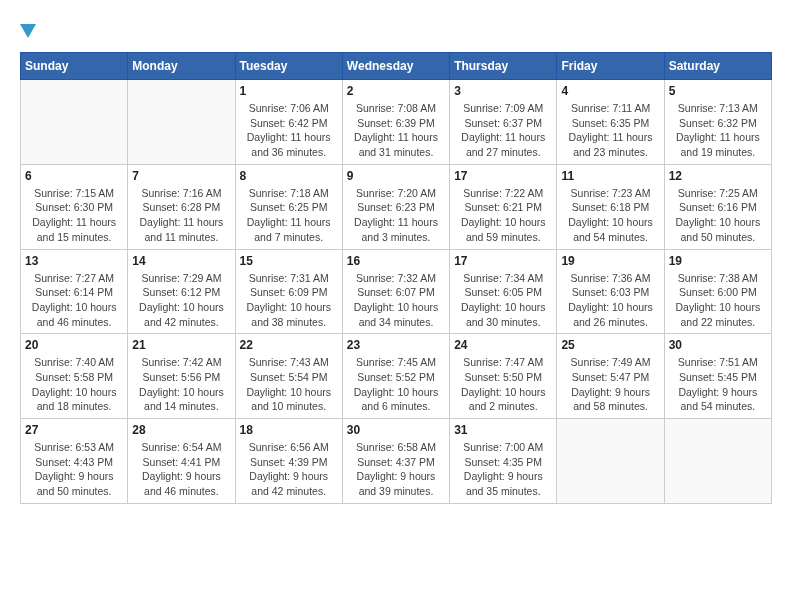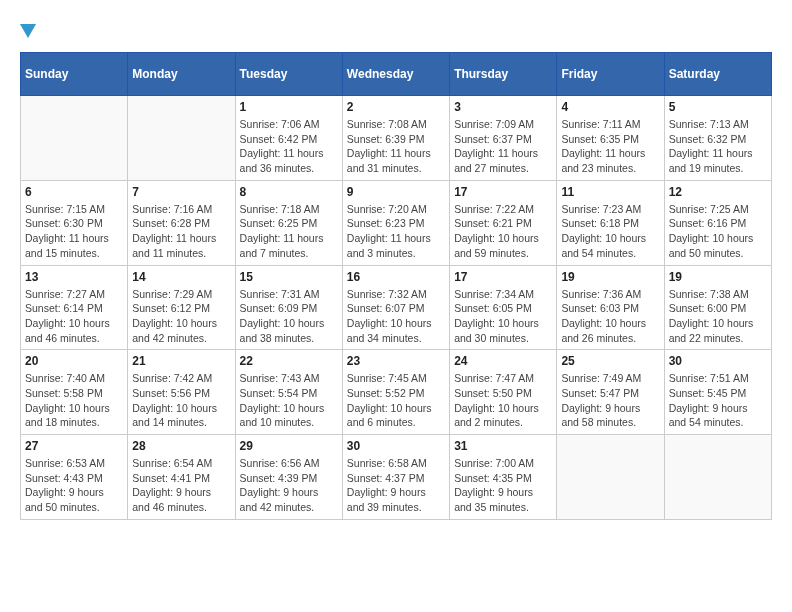--- a/index.html
+++ b/index.html
@@ -29,21 +29,21 @@
       color: #555;
     }
     .calendar {
       width: 100%;
       border-collapse: collapse;
       font-size: 11px;
     }
     .calendar th {
       background-color: #3366aa;
       color: #fff;
-      padding: 14px 4px;
+      padding: 6px 4px;
       text-align: left;
       font-size: 12px;
       border: 1px solid #2255aa;
     }
     .calendar td {
       border: 1px solid #ccc;
       vertical-align: top;
       padding: 4px;
       width: calc(100% / 7);
       min-height: 80px;
@@ -55,20 +55,21 @@
     .day-number {
       font-weight: bold;
       font-size: 12px;
       margin-bottom: 3px;
       color: #222;
     }
     .day-info {
       color: #444;
       line-height: 1.4;
       font-size: 10.5px;
+      text-align: center;
     }
     .logo-wrapper {
       display: flex;
       flex-direction: column;
     }
     .logo-line {
       display: flex;
       align-items: center;
     }
   </style>
@@ -225,21 +226,21 @@
       <tr>
         <td>
           <div class="day-number">27</div>
           <div class="day-info">Sunrise: 6:53 AM<br>Sunset: 4:43 PM<br>Daylight: 9 hours and 50 minutes.</div>
         </td>
         <td>
           <div class="day-number">28</div>
           <div class="day-info">Sunrise: 6:54 AM<br>Sunset: 4:41 PM<br>Daylight: 9 hours and 46 minutes.</div>
         </td>
         <td>
-          <div class="day-number">29</div>
+          <div class="day-number">18</div>
           <div class="day-info">Sunrise: 6:56 AM<br>Sunset: 4:39 PM<br>Daylight: 9 hours and 42 minutes.</div>
         </td>
         <td>
           <div class="day-number">30</div>
           <div class="day-info">Sunrise: 6:58 AM<br>Sunset: 4:37 PM<br>Daylight: 9 hours and 39 minutes.</div>
         </td>
         <td>
           <div class="day-number">31</div>
           <div class="day-info">Sunrise: 7:00 AM<br>Sunset: 4:35 PM<br>Daylight: 9 hours and 35 minutes.</div>
         </td>

